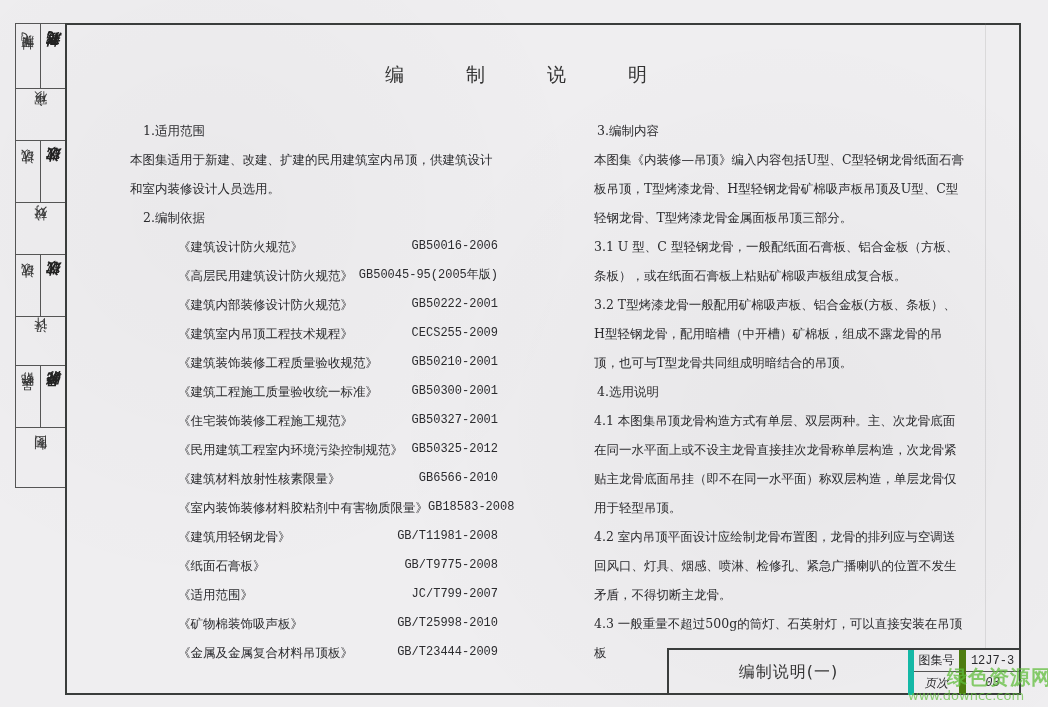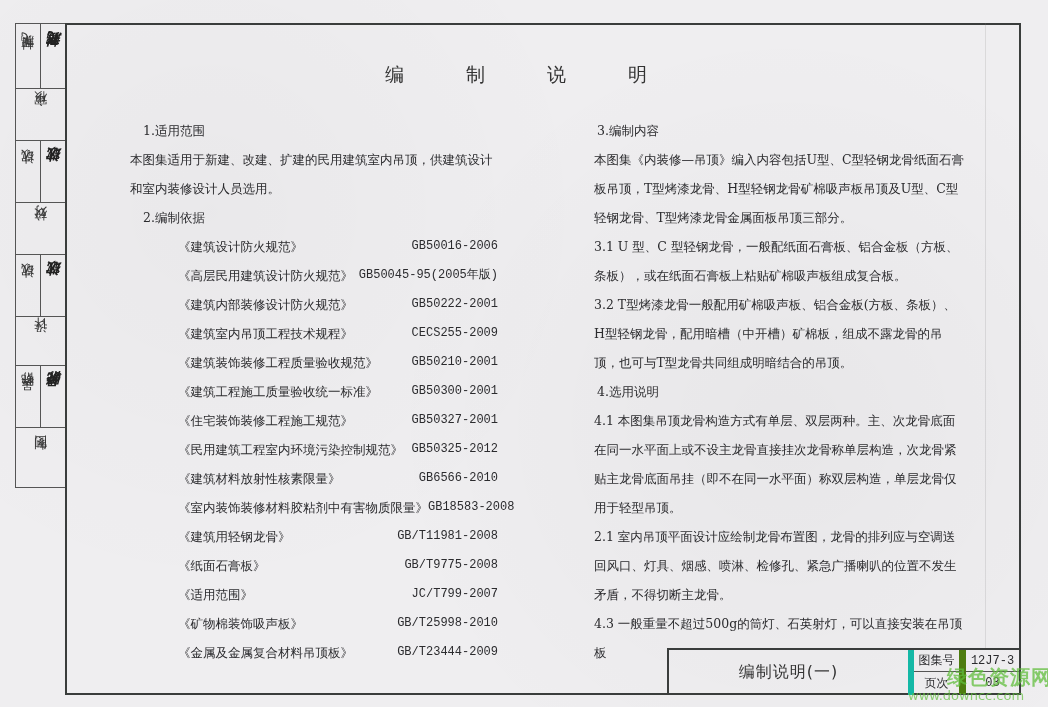--- a/index.html
+++ b/index.html
@@ -70,21 +70,21 @@
     font-family:"DejaVu Sans", "Liberation Sans", sans-serif; color:#333;
     border-right:6px solid #14b8a6; box-sizing:border-box;
   }
   .tb-cell {
     position:absolute; height:22px; display:flex; align-items:center; justify-content:center;
     font-size:12px; box-sizing:border-box;
   }
   .tb-label { left:245px; width:52px; border-right:7px solid #4d7c0f; }
   .tb-value { left:297px; width:53px; font-family:"Liberation Mono", "DejaVu Sans Mono", monospace; }
   .tb-top { top:0; border-bottom:1px solid #555; }
-  .tb-bot { top:22px; }
+  .tb-bot { top:22px;font-style:italic; }
   .watermark {
     position:absolute; left:912px; top:664px; width:140px; text-align:right;
     color:rgba(96,190,60,0.75); font-size:20px; font-weight:bold; letter-spacing:1px;
     font-family:"DejaVu Sans", "Liberation Sans", sans-serif; pointer-events:none;
   }
   .watermark-url {
     position:absolute; left:908px; top:688px; width:140px; text-align:left;
     color:rgba(96,190,60,0.7); font-size:13px;
     font-family:"DejaVu Sans", "Liberation Sans", sans-serif; pointer-events:none;
   }
@@ -222,21 +222,21 @@
     </div>
 </div>
 
 <div class="col right-col">
   <div class="heading">3.编制内容</div>
   <div class="para">本图集《内装修—吊顶》编入内容包括U型、C型轻钢龙骨纸面石膏板吊顶，T型烤漆龙骨、H型轻钢龙骨矿棉吸声板吊顶及U型、C型轻钢龙骨、T型烤漆龙骨金属面板吊顶三部分。</div>
   <div class="para">3.1 U 型、C 型轻钢龙骨，一般配纸面石膏板、铝合金板（方板、条板），或在纸面石膏板上粘贴矿棉吸声板组成复合板。</div>
   <div class="para">3.2 T型烤漆龙骨一般配用矿棉吸声板、铝合金板(方板、条板）、H型轻钢龙骨，配用暗槽（中开槽）矿棉板，组成不露龙骨的吊顶，也可与T型龙骨共同组成明暗结合的吊顶。</div>
   <div class="heading">4.选用说明</div>
   <div class="para">4.1 本图集吊顶龙骨构造方式有单层、双层两种。主、次龙骨底面在同一水平面上或不设主龙骨直接挂次龙骨称单层构造，次龙骨紧贴主龙骨底面吊挂（即不在同一水平面）称双层构造，单层龙骨仅用于轻型吊顶。</div>
-  <div class="para">2.1 室内吊顶平面设计应绘制龙骨布置图，龙骨的排列应与空调送回风口、灯具、烟感、喷淋、检修孔、紧急广播喇叭的位置不发生矛盾，不得切断主龙骨。</div>
+  <div class="para">4.2 室内吊顶平面设计应绘制龙骨布置图，龙骨的排列应与空调送回风口、灯具、烟感、喷淋、检修孔、紧急广播喇叭的位置不发生矛盾，不得切断主龙骨。</div>
   <div class="para">4.3 一般重量不超过500g的筒灯、石英射灯，可以直接安装在吊顶板</div>
 </div>
 
 <div class="title-block">
   <div class="tb-main">编制说明(一)</div>
   <div class="tb-cell tb-label tb-top">图集号</div>
   <div class="tb-cell tb-value tb-top">12J7-3</div>
   <div class="tb-cell tb-label tb-bot">页次</div>
   <div class="tb-cell tb-value tb-bot">03</div>
 </div>

